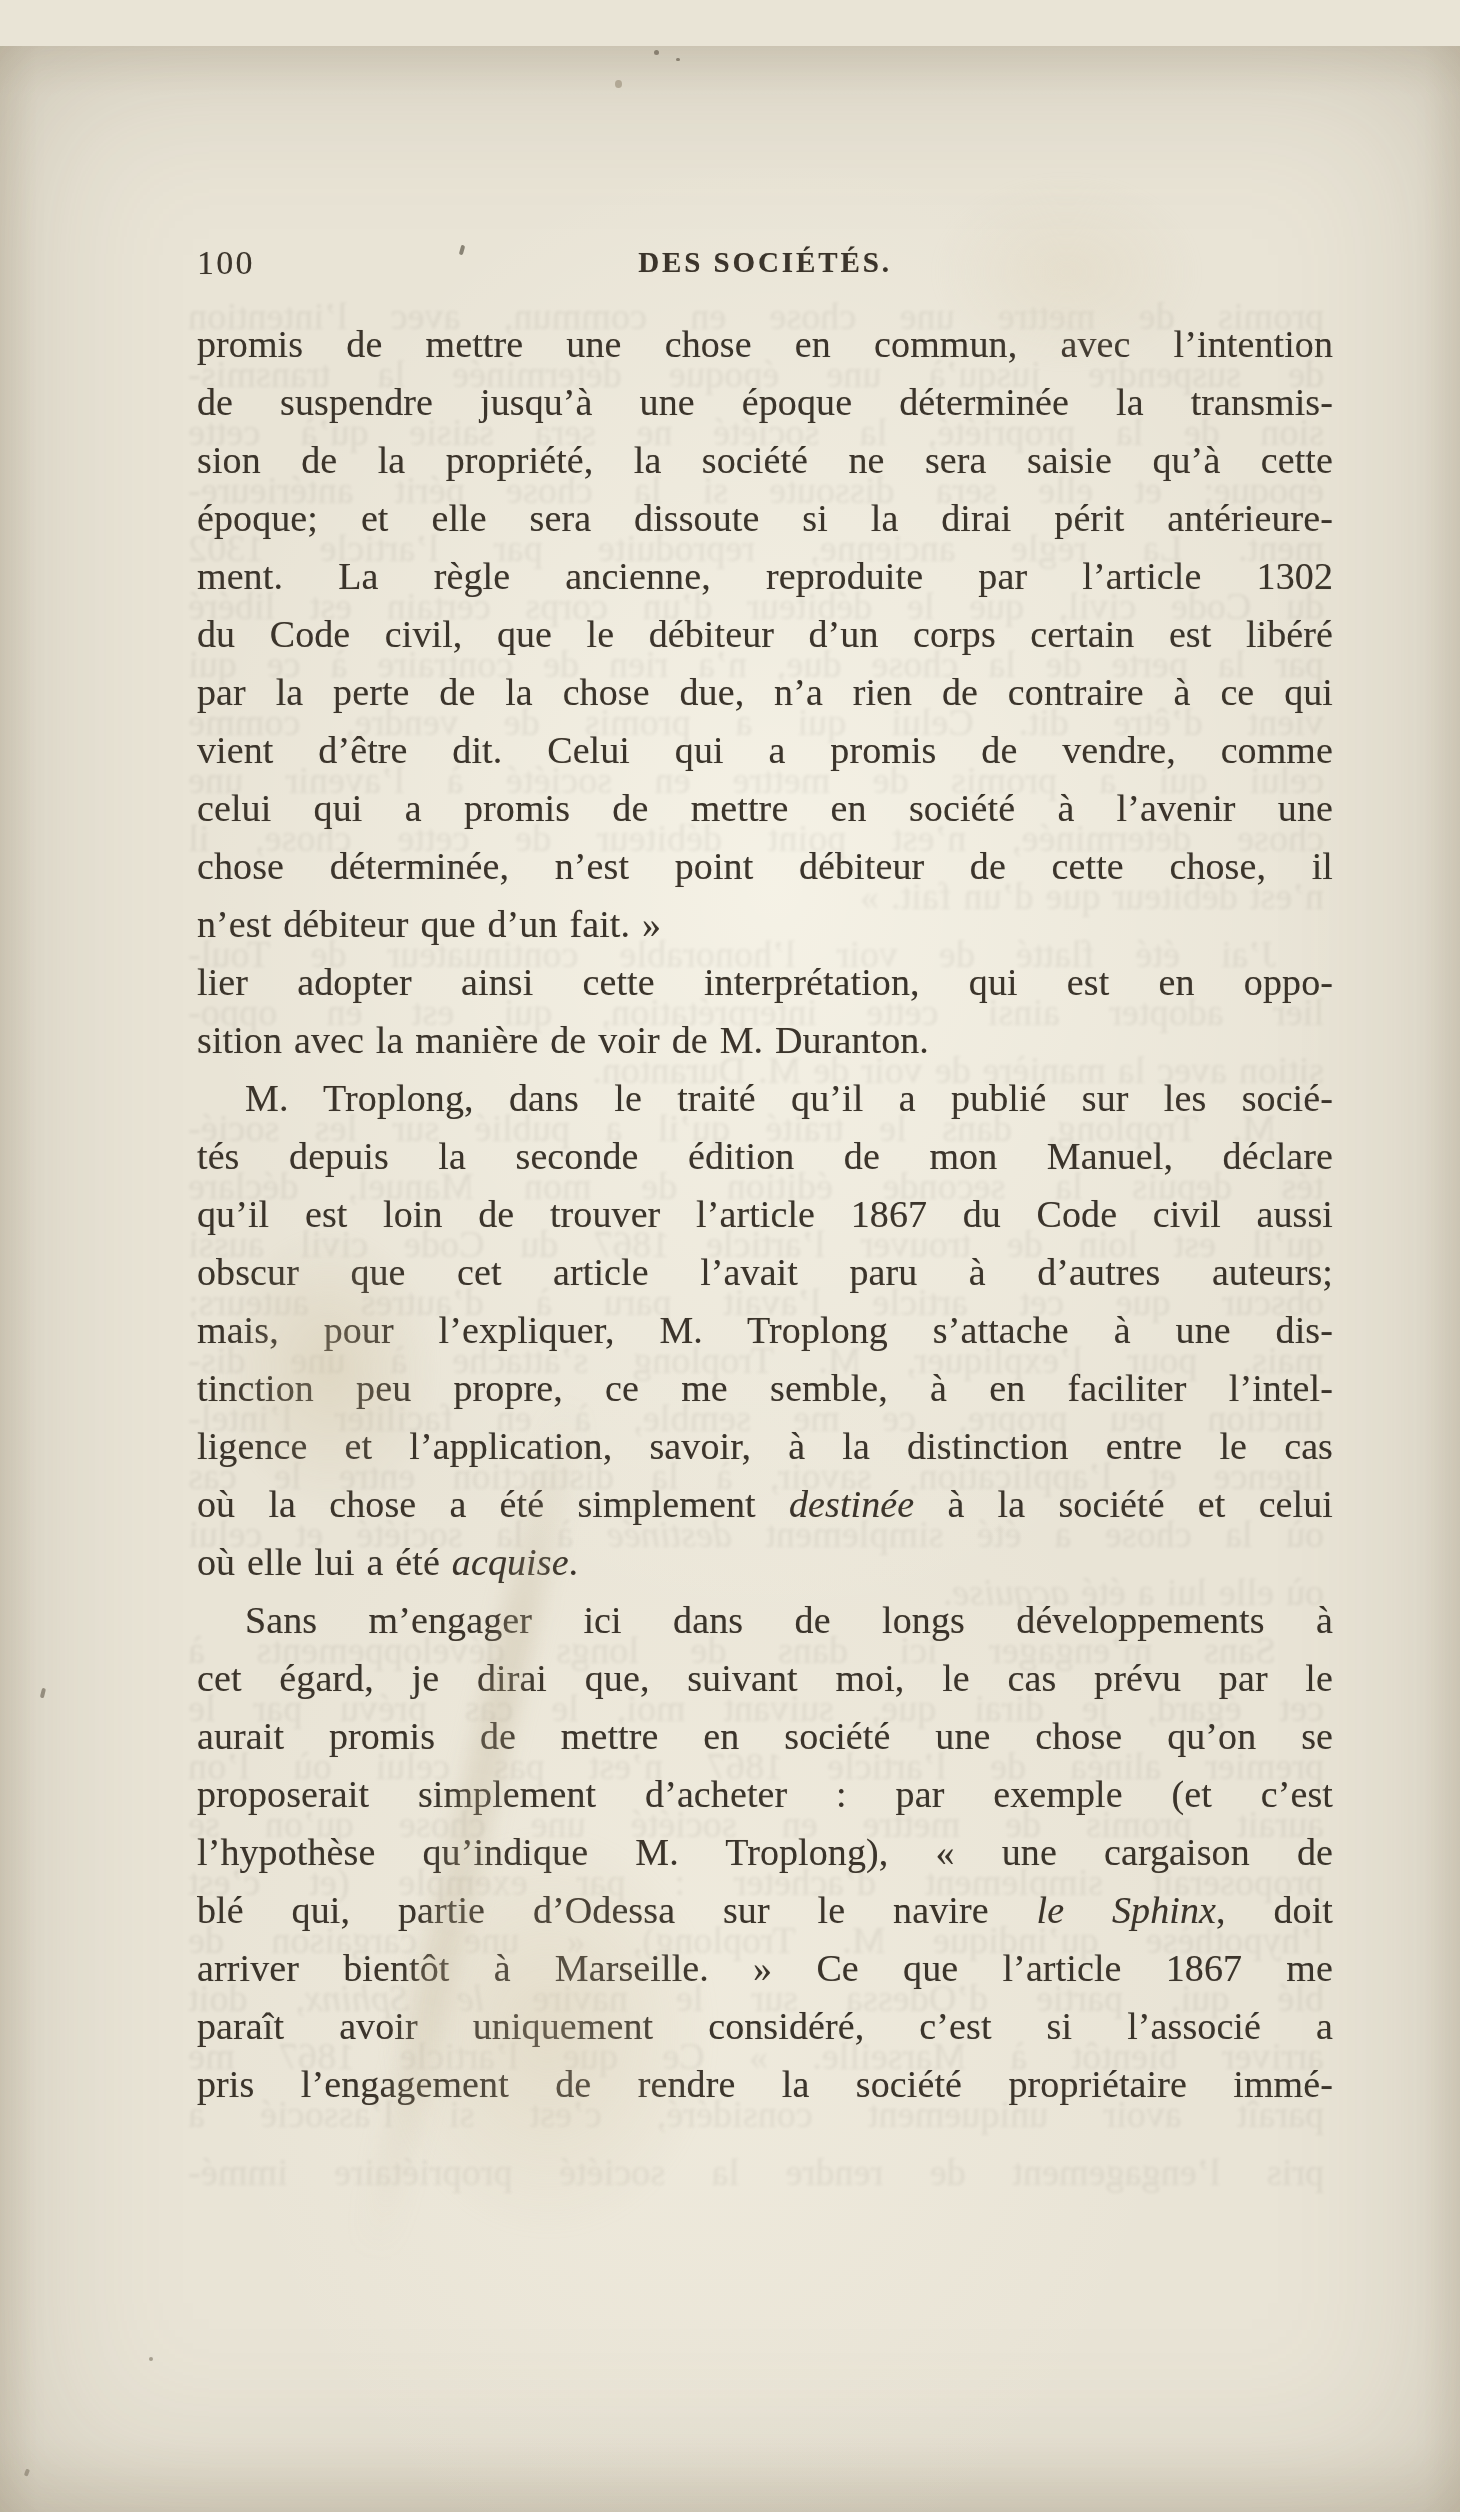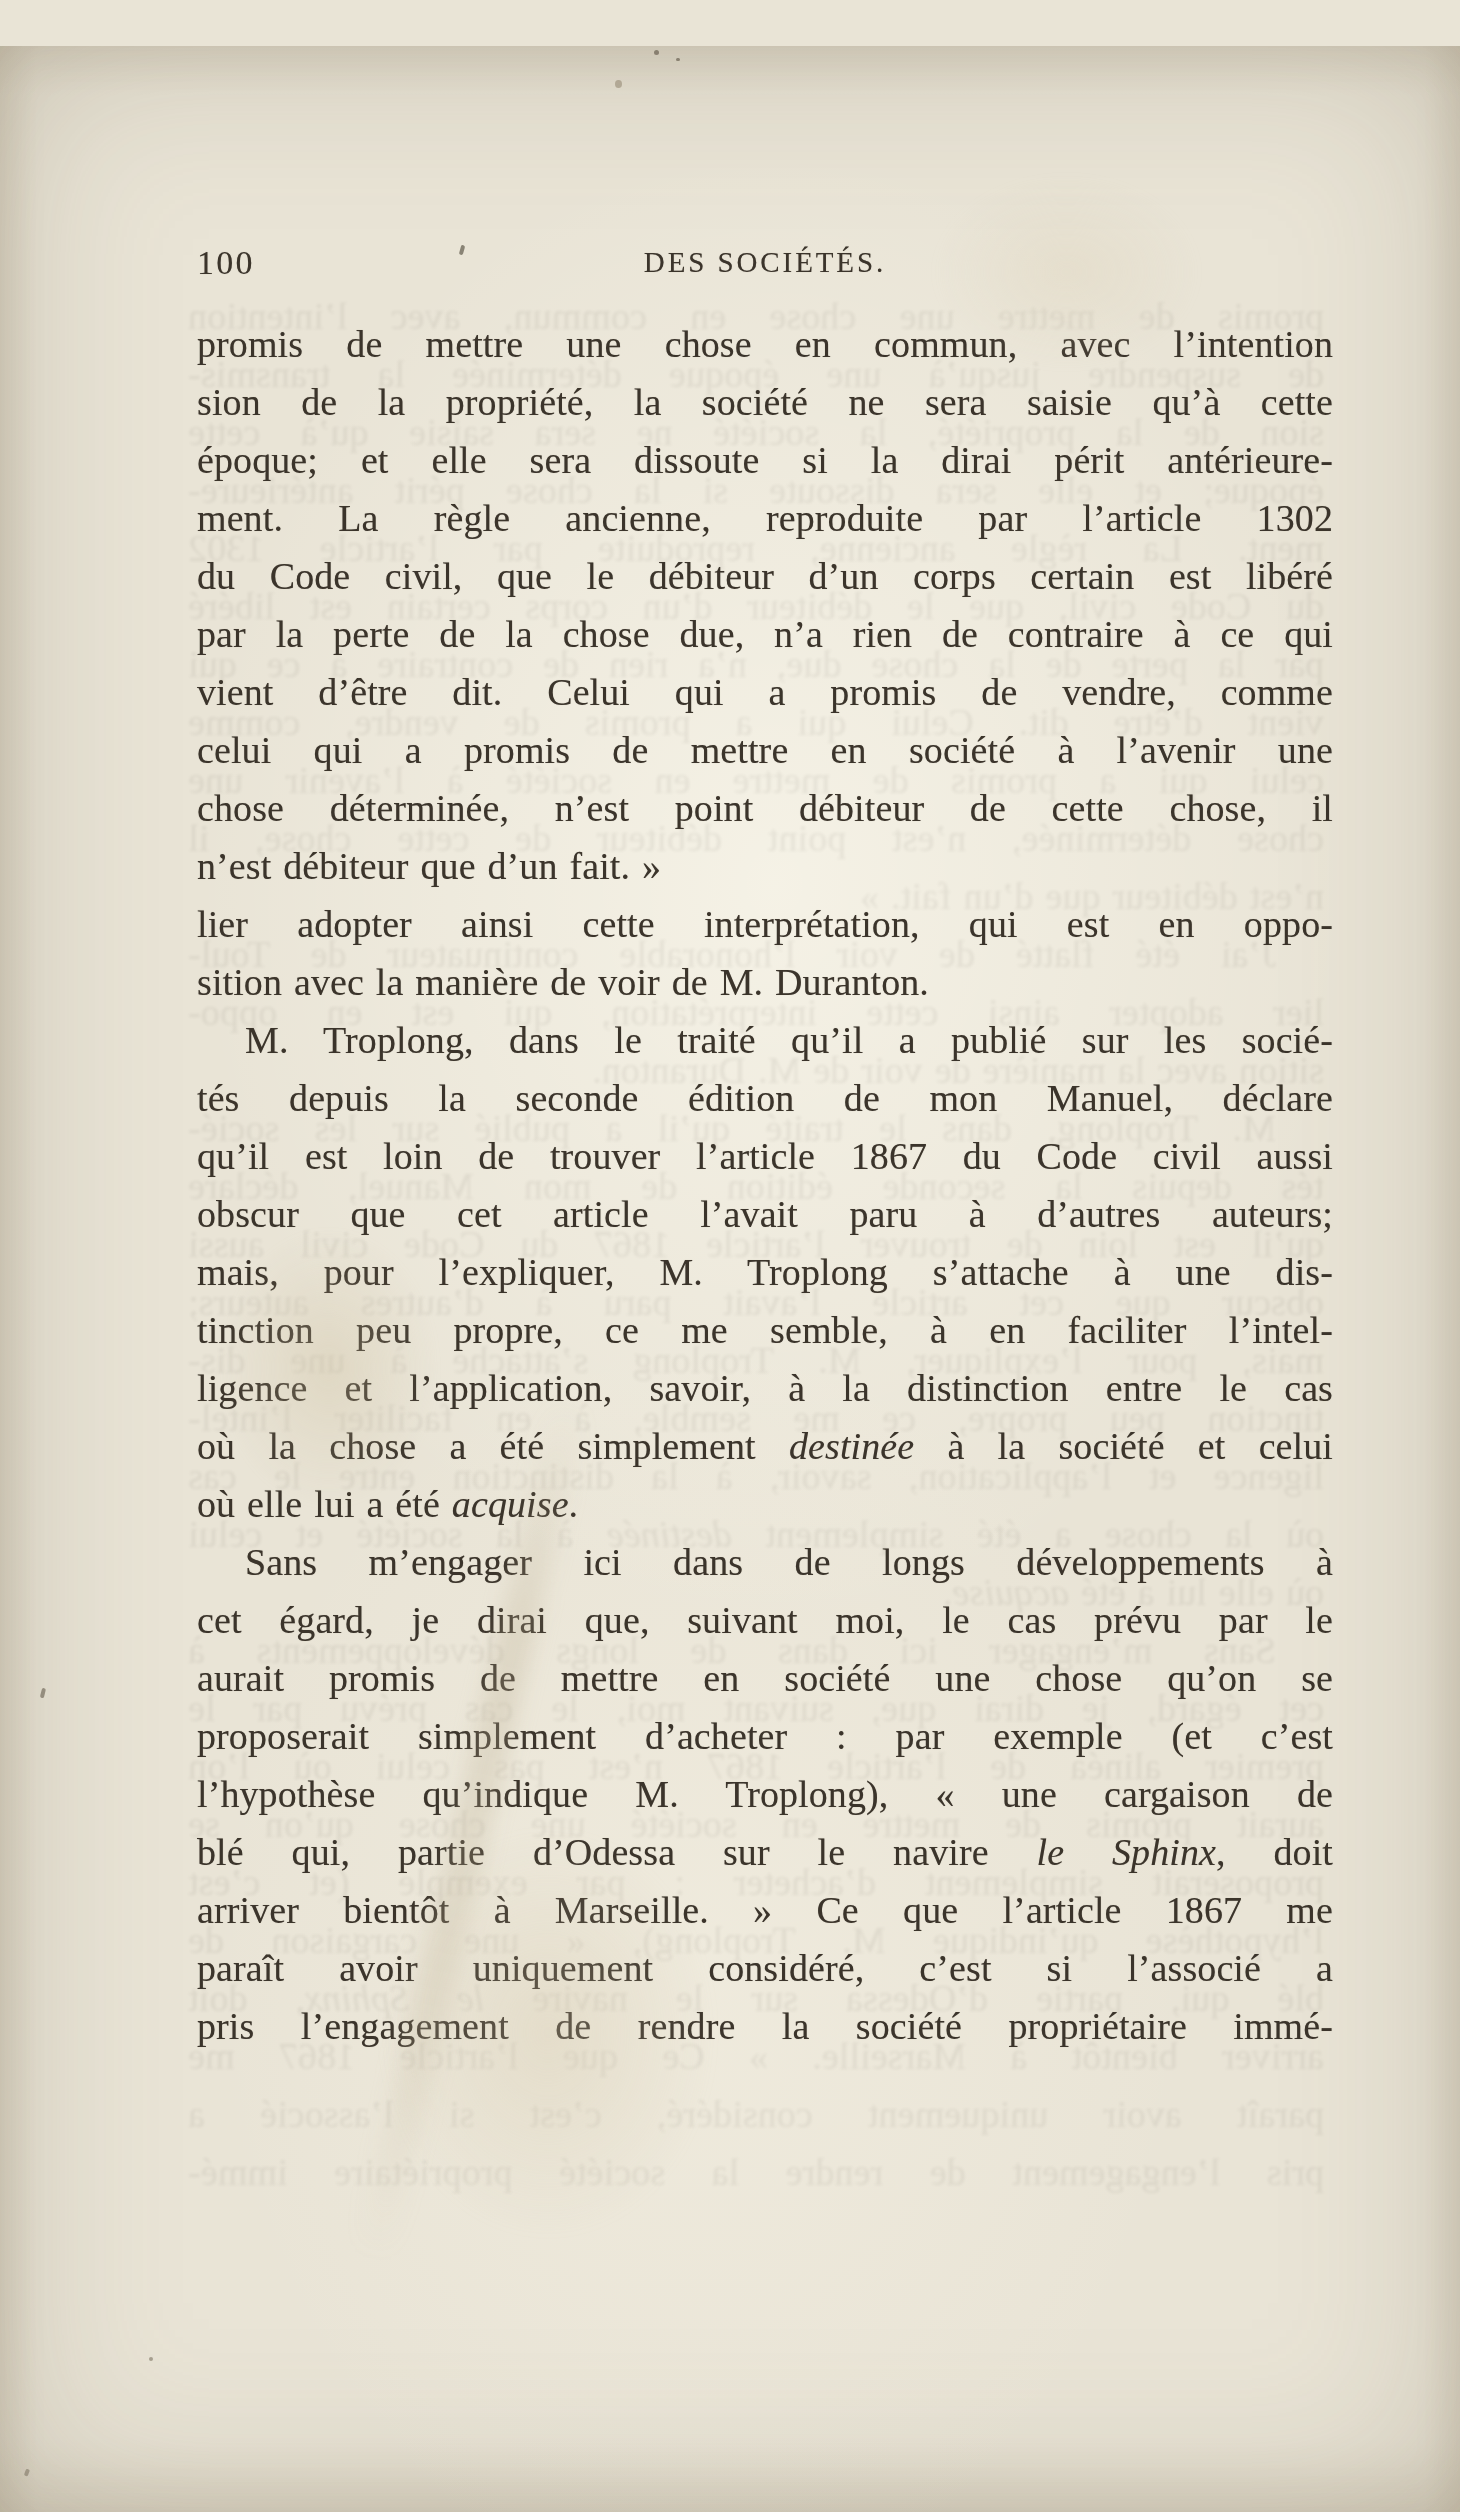--- a/index.html
+++ b/index.html
@@ -51,20 +51,21 @@
     color:var(--ink);
   }
   .page-number{
     position:absolute;left:0;top:1.5px;font-size:34px;letter-spacing:2.2px;
     text-shadow:0 0 0.7px rgba(59,52,43,.4);
   }
   .running-title{
     position:absolute;left:50%;top:4.4px;transform:translateX(-50%);
     font-size:29px;letter-spacing:2.9px;white-space:nowrap;
     text-shadow:0 0 0.7px rgba(59,52,43,.4);
+    font-weight:bold;
   }
 
   .text-block{
     position:absolute;left:197px;top:269px;width:1136px;color:var(--ink);
   }
   .line{
     font-size:38px;line-height:58px;height:58px;
     text-align:justify;text-align-last:justify;
     word-spacing:.06em;letter-spacing:0.1px;white-space:nowrap;
     text-shadow:0 0 0.7px rgba(59,52,43,.38);
@@ -122,20 +123,21 @@
     </div>
 
   <div class="page-header">
     <div class="page-number">100</div>
     <div class="running-title">DES SOCIÉTÉS.</div>
   </div>
 
   <div class="text-block">
 
   <div class="line">promis de mettre une chose en commun, avec l’intention</div>
+      <div class="line">de suspendre jusqu’à une époque déterminée la transmis-</div>
       <div class="line">sion de la propriété, la société ne sera saisie qu’à cette</div>
       <div class="line">époque; et elle sera dissoute si la dirai périt antérieure-</div>
       <div class="line">ment. La règle ancienne, reproduite par l’article 1302</div>
       <div class="line">du Code civil, que le débiteur d’un corps certain est libéré</div>
       <div class="line">par la perte de la chose due, n’a rien de contraire à ce qui</div>
       <div class="line">vient d’être dit. Celui qui a promis de vendre, comme</div>
       <div class="line">celui qui a promis de mettre en société à l’avenir une</div>
       <div class="line">chose déterminée, n’est point débiteur de cette chose, il</div>
       <div class="line short">n’est débiteur que d’un fait. »</div>
       <div class="line">lier adopter ainsi cette interprétation, qui est en oppo-</div>

